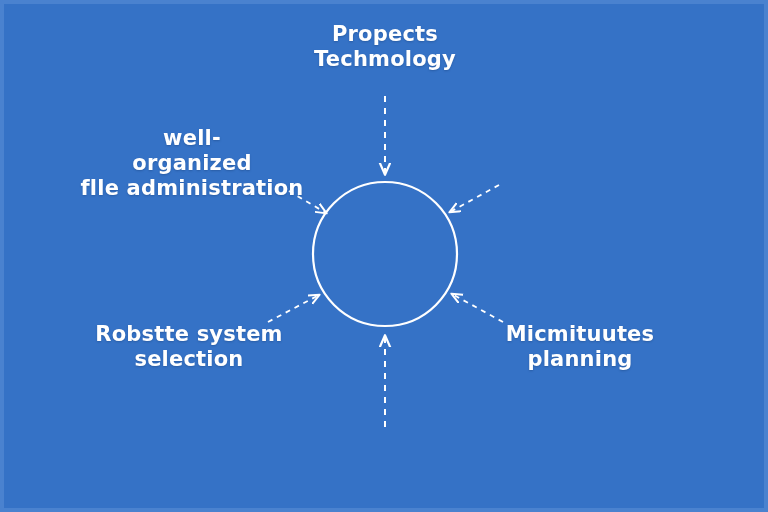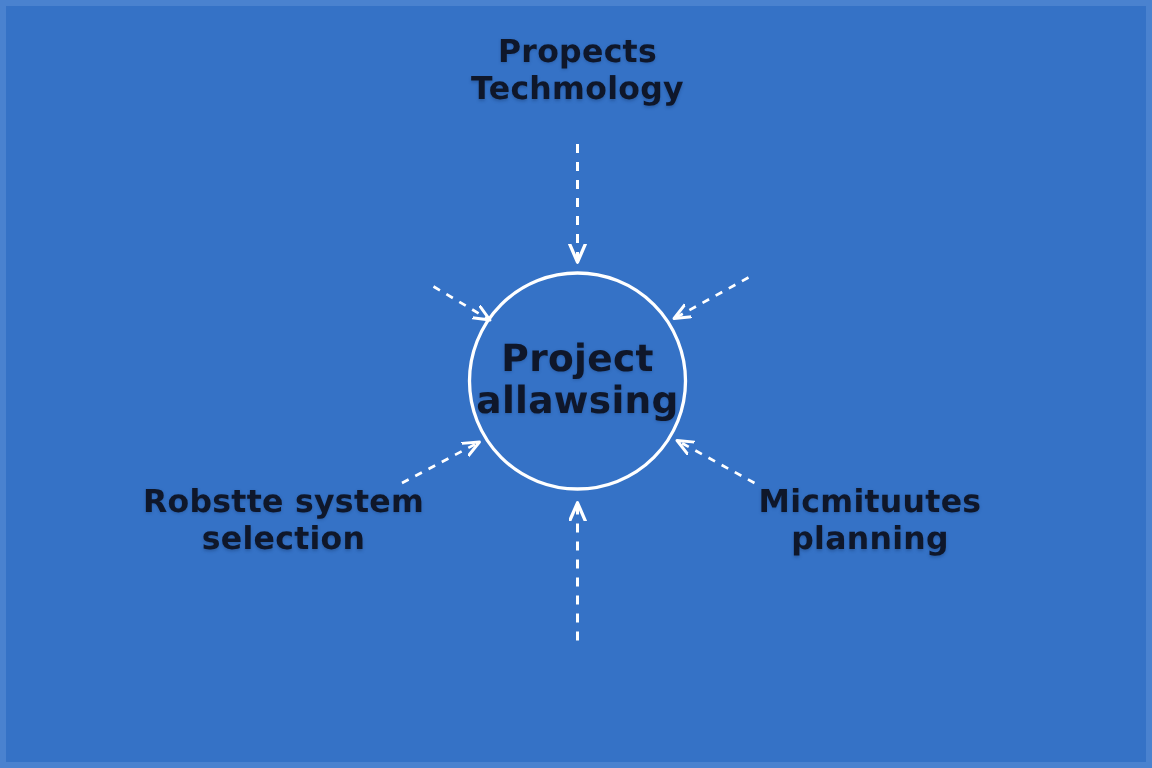--- a/index.html
+++ b/index.html
@@ -25,21 +25,21 @@
   }
   #svg-layer {
     position: absolute;
     left: 0;
     top: 0;
     width: 768px;
     height: 512px;
   }
   .label {
     position: absolute;
-    color: #0f172a;
+    color: #ffffff;
     font-weight: bold;
     text-align: center;
     line-height: 1.18;
     letter-spacing: 0.2px;
     text-shadow: 0 1px 2px rgba(20,55,105,0.35);
     white-space: pre-line;
   }
   
   #center-label {
     position: absolute;
@@ -78,26 +78,27 @@
 
     <line x1="499" y1="185" x2="450" y2="212" stroke="#ffffff" stroke-width="1.8" stroke-dasharray="5 5" marker-end="url(#arrowhead)"></line>
 
     <line x1="268" y1="322" x2="319" y2="295" stroke="#ffffff" stroke-width="1.8" stroke-dasharray="5 5" marker-end="url(#arrowhead)"></line>
 
     <line x1="503" y1="322" x2="452" y2="294" stroke="#ffffff" stroke-width="1.8" stroke-dasharray="5 5" marker-end="url(#arrowhead)"></line>
 
     <line x1="385" y1="427" x2="385" y2="336" stroke="#ffffff" stroke-width="2" stroke-dasharray="6 6" marker-end="url(#arrowhead)"></line>
   </svg>
 
-  <div class="label" id="center-label">Project
-allawsing</div>
 
   <div class="label" id="label-top">Propects
 Techmology</div>
 
+  <div class="label" id="label-upleft">well-
+organized
+flle administration</div>
 
 
   <div class="label" id="label-lowright">Micmituutes
 planning</div>
 
   <div class="label" id="label-lowleft">Robstte system
 selection</div>
 
 </div>
 

